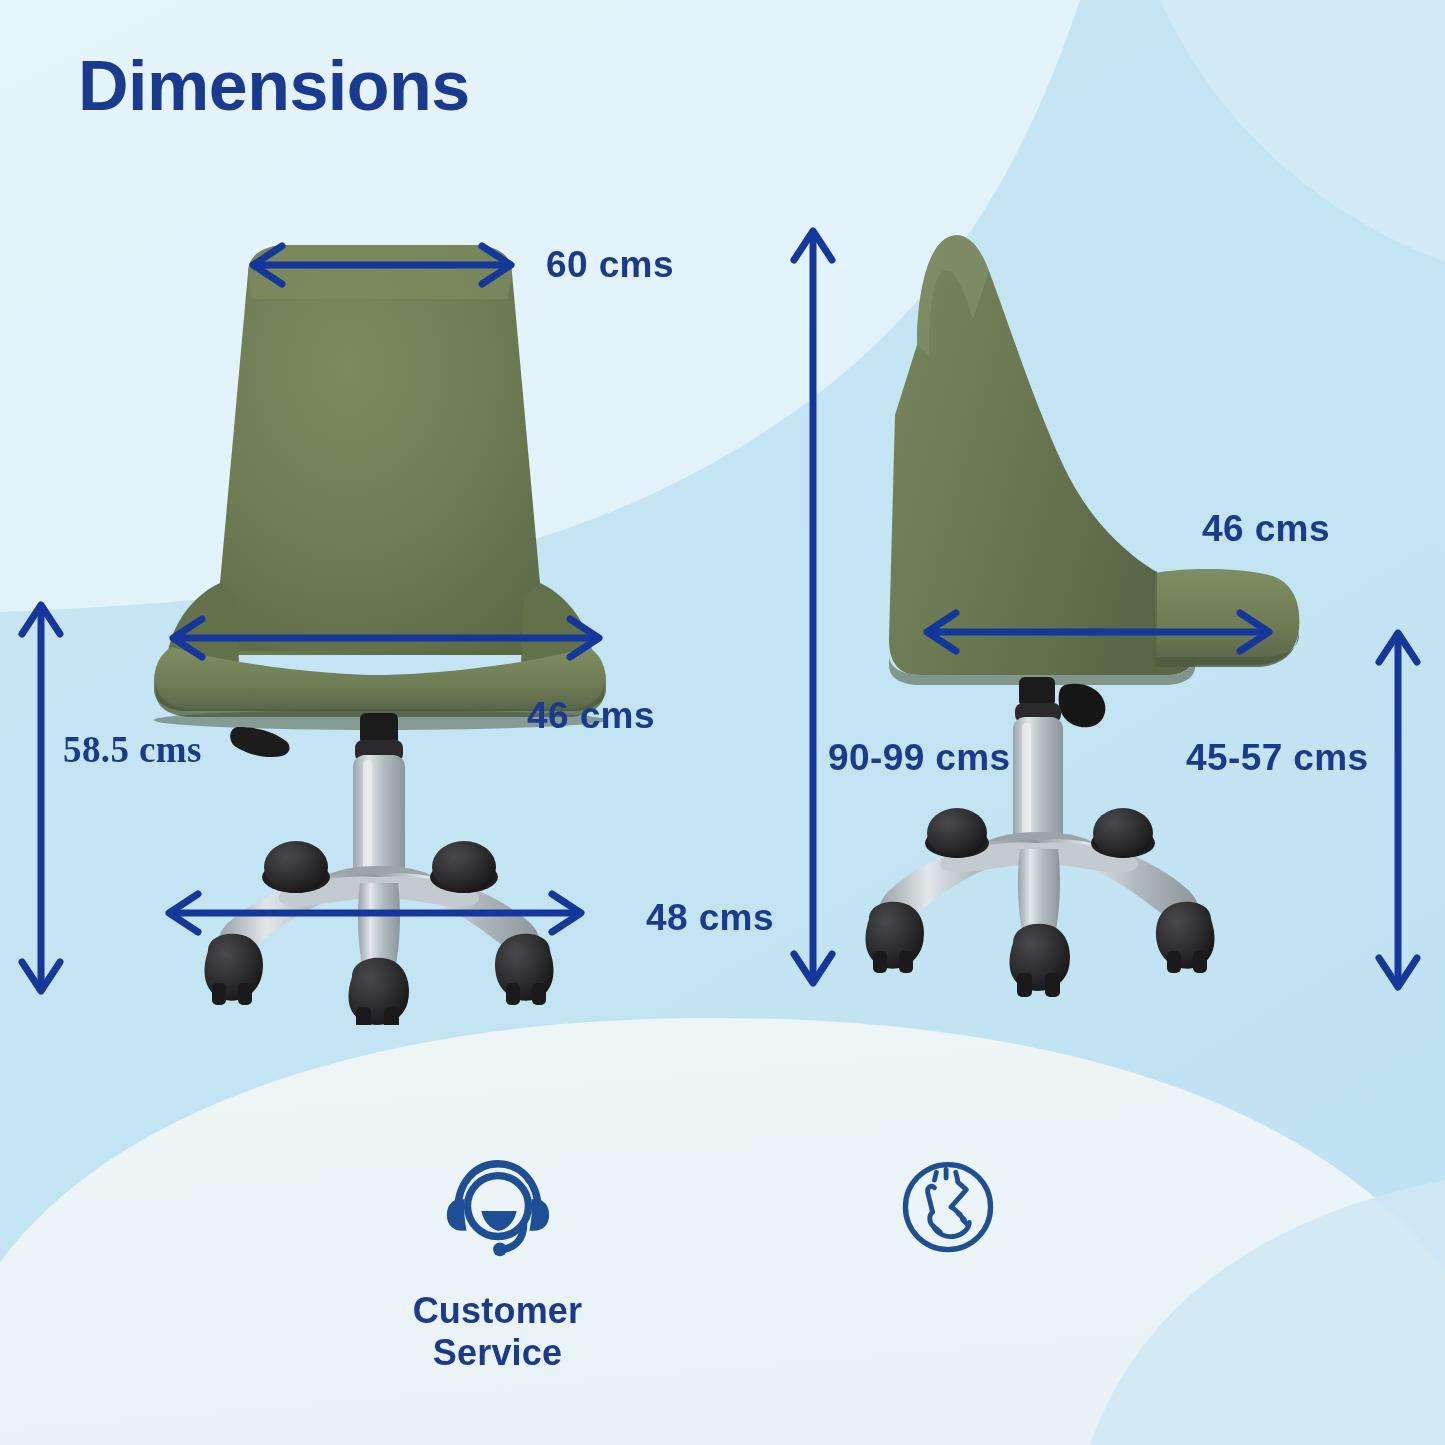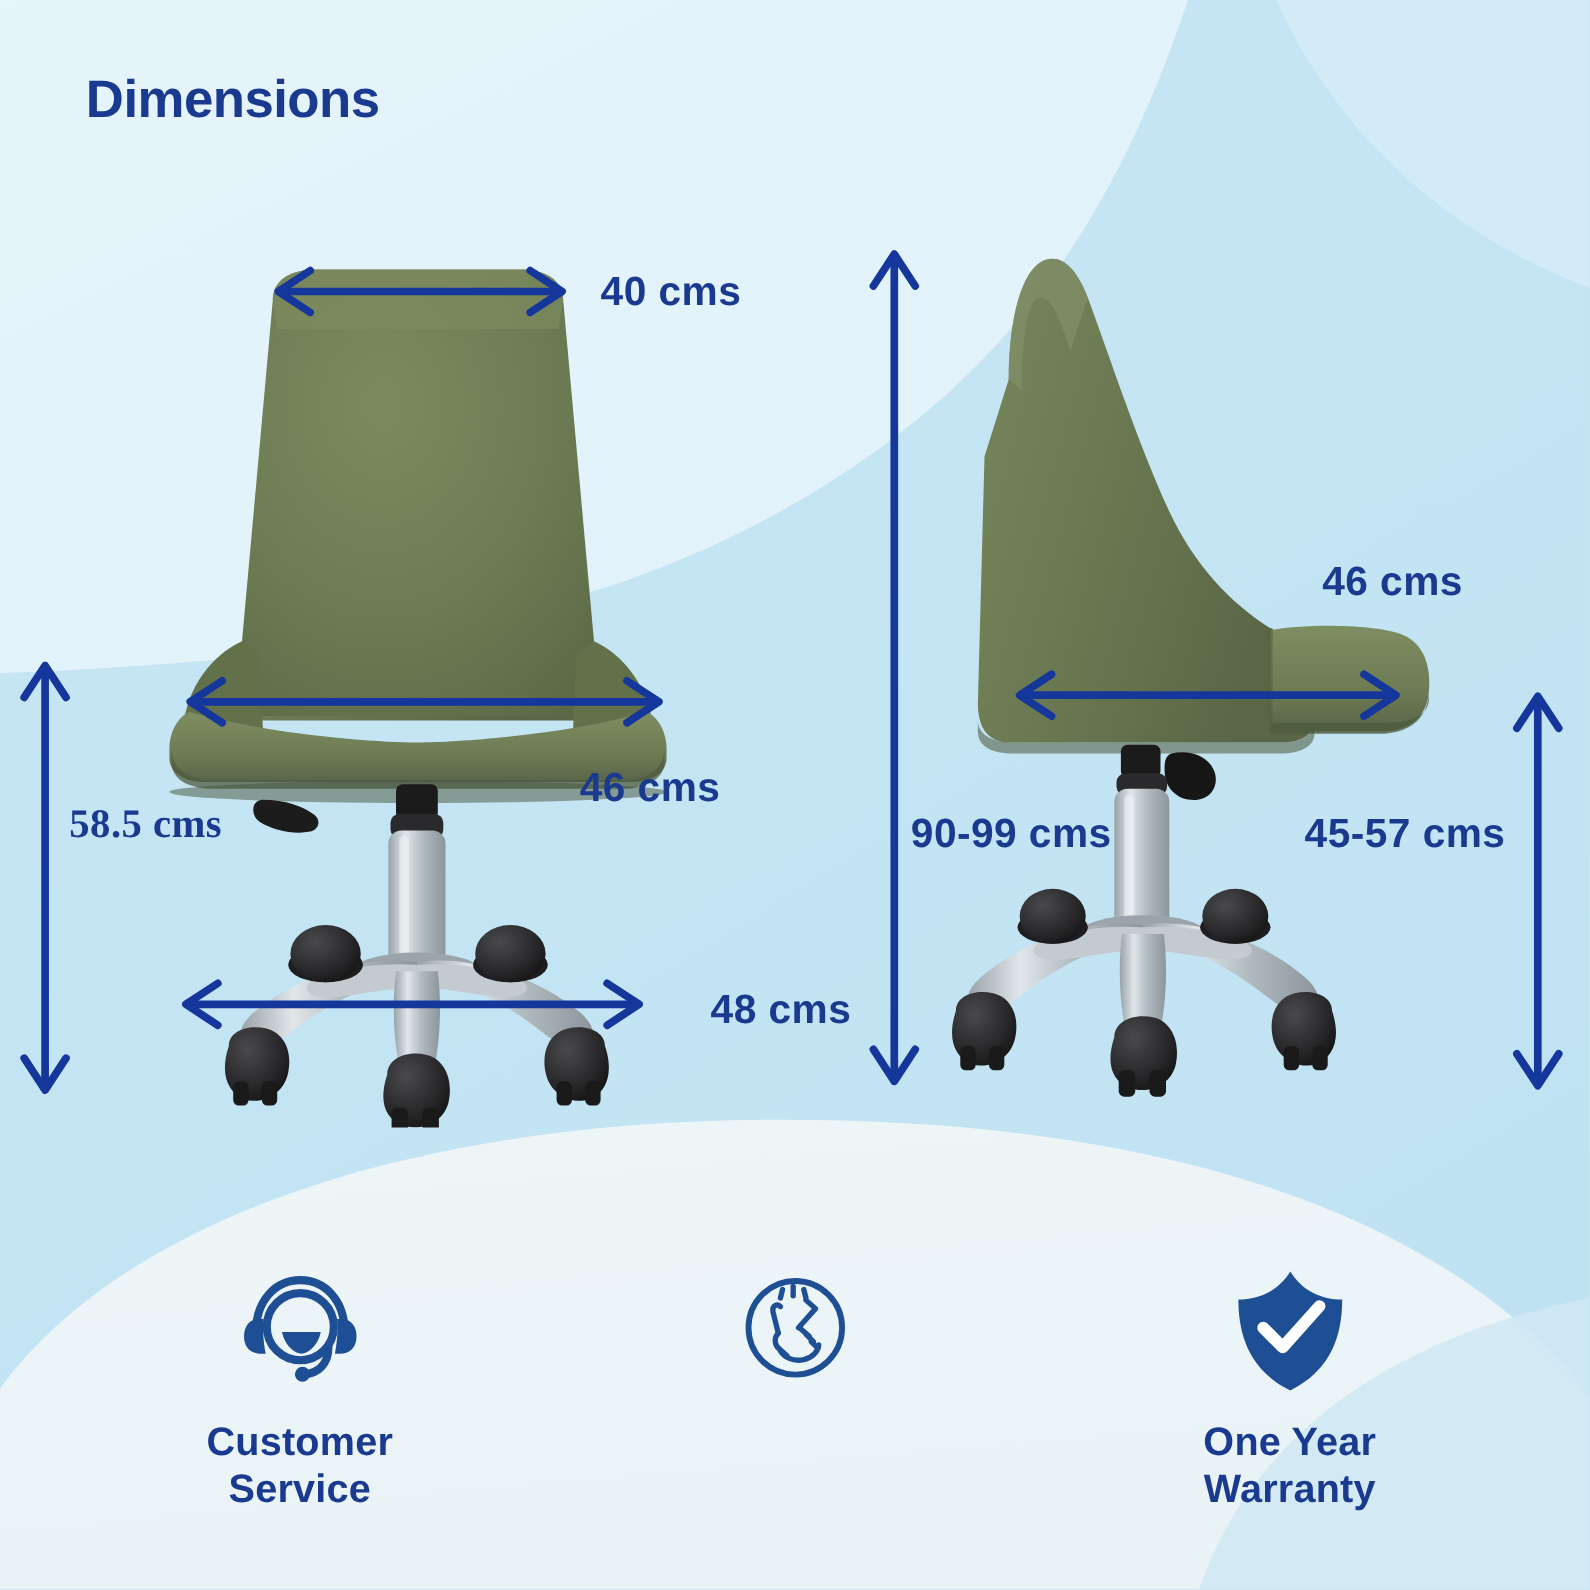--- a/index.html
+++ b/index.html
@@ -10,22 +10,22 @@
     overflow: hidden;
     position: relative;
   }
 
   
   #bg { position:absolute; inset:0; width:1445px; height:1445px; }
 
   
   .title {
     position:absolute;
-    left:78px; top:63px;
-    font-size:48px;
+    left:78px; top:46px;
+    font-size:70px;
     font-weight:700;
     letter-spacing:-0.5px;
     color:#1a3a8f;
   }
 
   
   .mlabel {
     position:absolute;
     color:#1a3a8f;
     font-size:37px;
@@ -336,21 +336,21 @@
     <g>
       <line x1="1398" y1="636" x2="1398" y2="984"></line>
       <polyline points="1379,662 1398,633 1417,662"></polyline>
       <polyline points="1379,958 1398,987 1417,958"></polyline>
     </g>
   </g>
 </svg>
 
 <div class="title">Dimensions</div>
 
-<div class="mlabel m-40">40 cms</div>
+<div class="mlabel m-40">60 cms</div>
 <div class="mlabel m-46f">46 cms</div>
 <div class="mlabel m-585">58.5 cms</div>
 <div class="mlabel m-48">48 cms</div>
 <div class="mlabel m-46s">46 cms</div>
 <div class="mlabel m-9099">90-99 cms</div>
 <div class="mlabel m-4557">45-57 cms</div>
 
 <div class="features">
 
   <div class="feature">
@@ -395,25 +395,14 @@
           <path d="M44,63 C40,67 40,74 45,78 L52,84"></path>
 
           <path d="M64,58 L73,66 M70,64 L77,71 M75,71 L80,76"></path>
 
           <path d="M45,78 C49,86 58,90 68,88 C76,86 82,80 82,74"></path>
         </g>
       </svg>
     </div>
   </div>
 
-  <div class="feature">
-    <div class="feature-icon">
-      <svg width="112" height="118" viewBox="0 0 110 120">
-        <path d="M55,6 C66,24 84,32 103,32 C103,66 92,98 55,116
-                 C18,98 7,66 7,32 C26,32 44,24 55,6 Z" fill="#1e4f95"></path>
-        <path d="M30,58 L48,76 L82,38" fill="none" stroke="#ffffff" stroke-width="11" stroke-linecap="round" stroke-linejoin="round"></path>
-      </svg>
-    </div>
-    <div class="feature-label">One Year
-Warranty</div>
-  </div>
 
 </div>
 
 </body></html>

